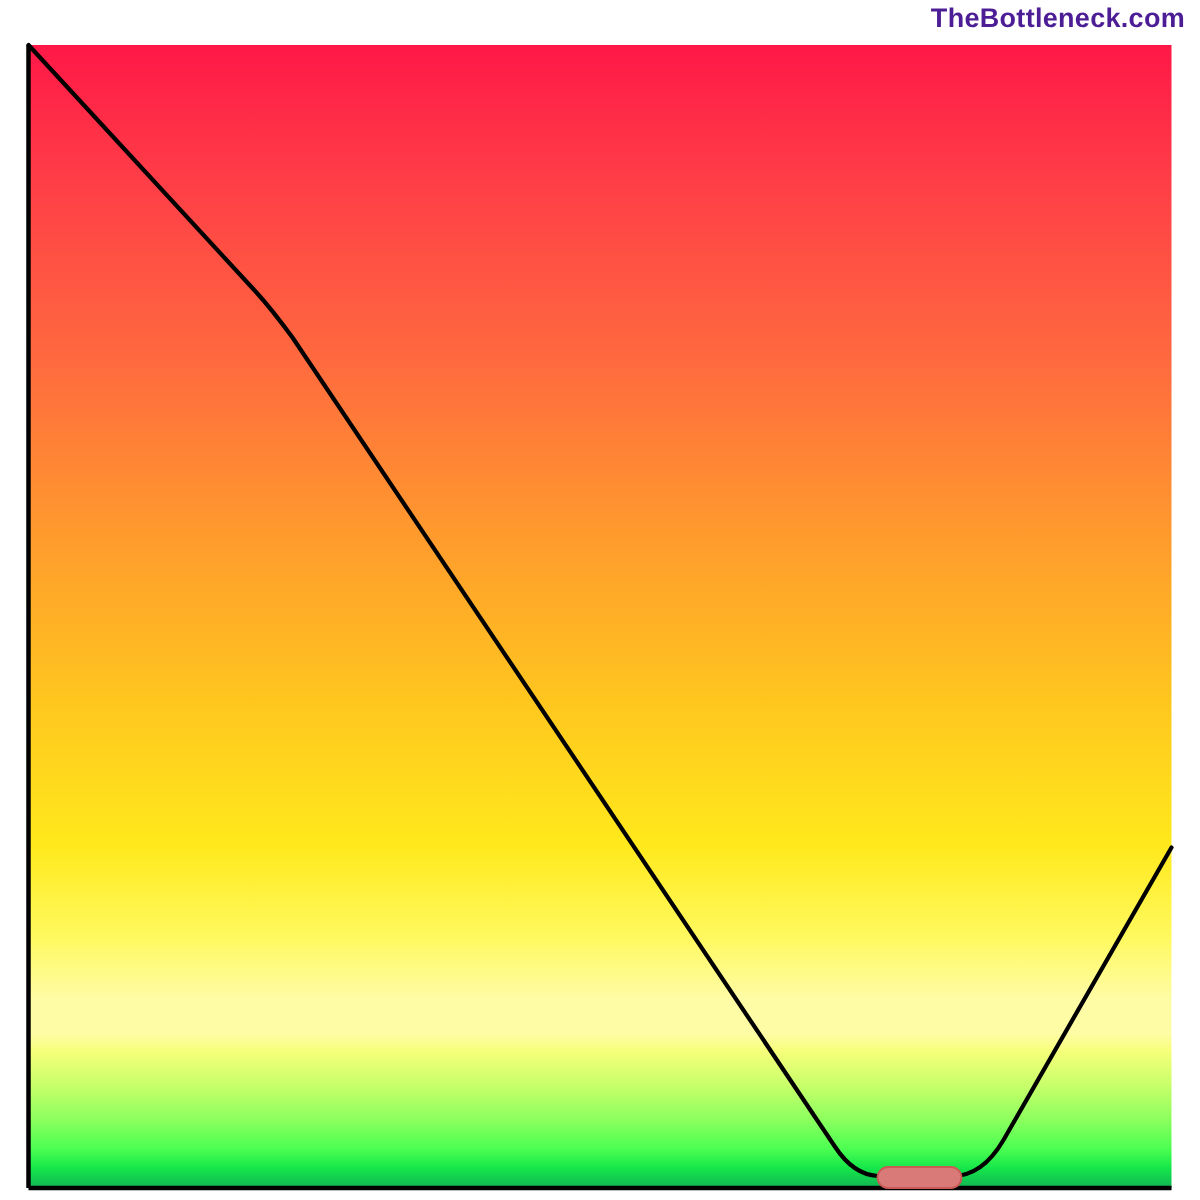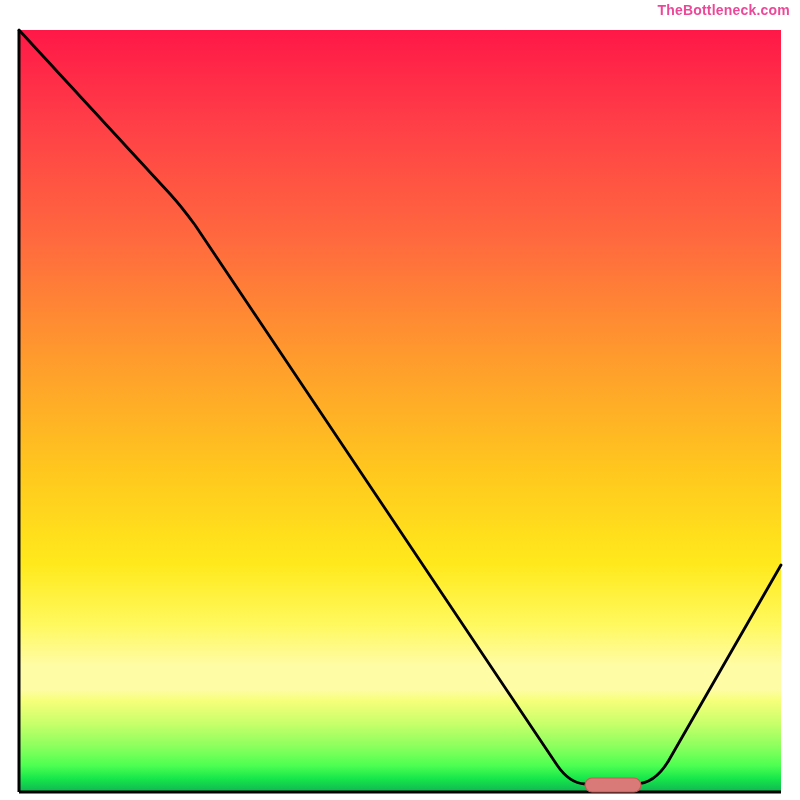--- a/index.html
+++ b/index.html
@@ -13,23 +13,23 @@
   }
   .wrap {
     position: relative;
     width: 800px;
     height: 800px;
   }
   .watermark {
     position: absolute;
     top: 2px;
     right: 10px;
-    font-size: 14px;
+    font-size: 18px;
     font-weight: 600;
-    color: #ec4899;
+    color: #4c1d95;
     letter-spacing: 0.2px;
   }
   .chart {
     position: absolute;
     left: 19px;
     top: 30px;
     width: 762px;
     height: 762px;
     box-sizing: border-box;
   }

